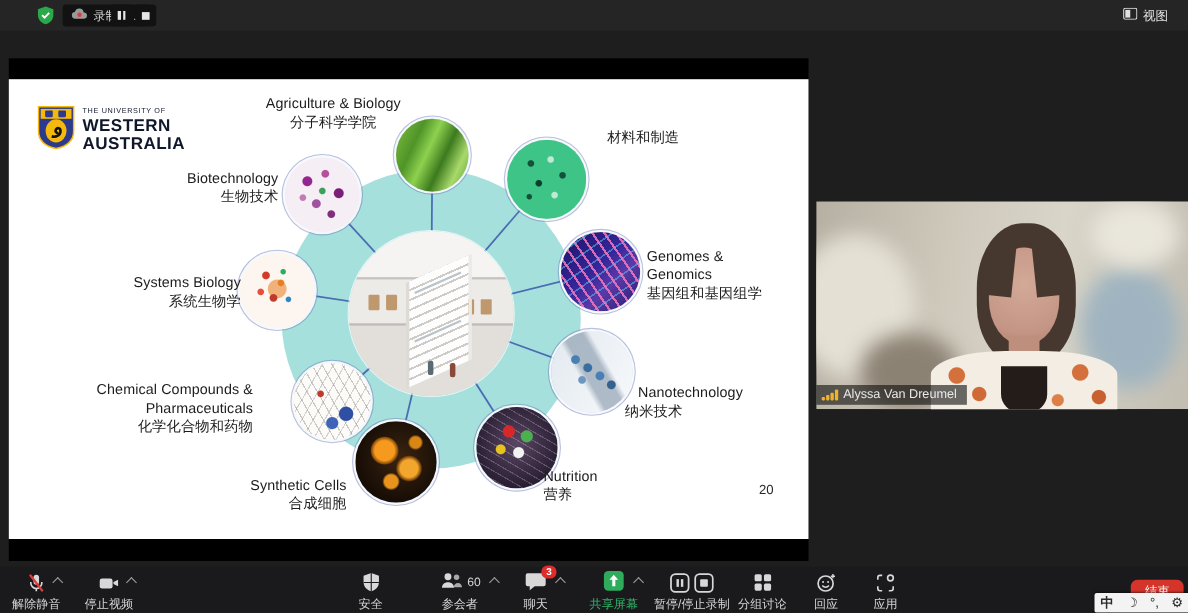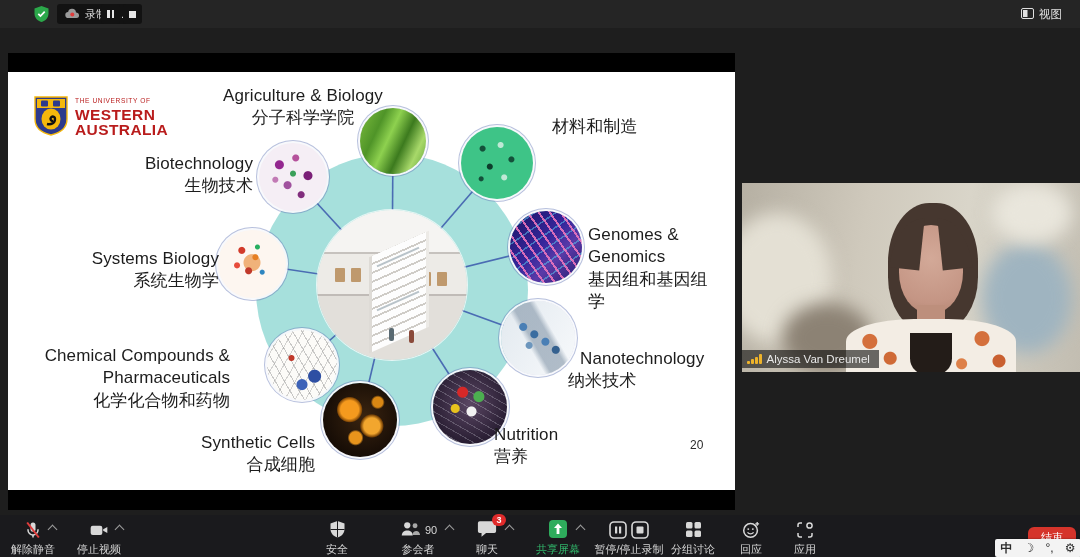--- a/index.html
+++ b/index.html
@@ -31,27 +31,27 @@
   .floorline{position:absolute;left:0;width:100%;height:2px;background:rgba(150,145,140,.45);}
   .doors{position:absolute;width:10px;height:14px;background:#b3854f;border-radius:1px;opacity:.8;}
   .stairs{position:absolute;left:52px;top:34px;width:54px;height:96px;
     background:repeating-linear-gradient(180deg,#fdfdfd 0 7px,#cfccc7 7px 9px);
     transform:skewY(-24deg);border-left:3px solid #dedbd6;border-right:3px solid #eceae6;}
   .rail{position:absolute;width:46px;height:2px;background:#b9c3c9;transform:rotate(-24deg);}
   .person-sm{position:absolute;width:5px;height:13px;border-radius:2px;}
 
   .node{position:absolute;border-radius:50%;box-shadow:0 0 0 2px rgba(255,255,255,.9),0 0 0 3px rgba(96,116,180,.45);}
 
-  .lbl{position:absolute;font-size:17px;color:#1c1c1c;line-height:1.32;letter-spacing:.1px;}
+  .lbl{position:absolute;font-size:13px;color:#1c1c1c;line-height:1.32;letter-spacing:.1px;}
   .lbl .ln{white-space:pre-line;}
   .t-center{text-align:center;} .t-right{text-align:right;} .t-left{text-align:left;}
   .pageno{position:absolute;left:682px;top:366px;font-size:12px;color:#2b2b2b;}
 
   .uwa{position:absolute;left:26px;top:24px;display:flex;align-items:center;gap:7px;}
-  .uwa-text{color:#b91c1c;line-height:1;}
+  .uwa-text{color:#0f172a;line-height:1;}
   .uwa-small{font-size:6.6px;letter-spacing:.6px;margin-bottom:2px;}
   .uwa-big{font-size:15.5px;font-weight:bold;letter-spacing:.4px;}
 
   
   .vt{position:absolute;left:742px;top:183px;width:338px;height:189px;background:#0b0b0b;overflow:hidden;cursor:pointer;}
   .vt-bg{position:absolute;inset:0;background:linear-gradient(100deg,#b6b0a3,#cfc9bc 35%,#d9d5c9 62%,#c2bdb1);}
   .blob{position:absolute;border-radius:50%;filter:blur(9px);}
   .hair{position:absolute;left:146px;top:20px;width:90px;height:128px;background:#46372f;border-radius:46% 46% 42% 42%;}
   .face{position:absolute;left:157px;top:42px;width:64px;height:88px;border-radius:50% 50% 46% 46%;
         background:radial-gradient(circle at 50% 38%,#d3a998,#c49584 70%,#b0826f);}
@@ -351,21 +351,21 @@
     <div class="titem" style="left:383px;width:70px">
       <span class="ticon">
         <span>
           <svg width="22" height="18" viewBox="0 0 24 18">
               <circle cx="9" cy="5" r="3.4" fill="#d8d8d8"></circle>
               <path d="M3 16c0-3.4 2.7-5.5 6-5.5s6 2.1 6 5.5z" fill="#d8d8d8"></path>
               <circle cx="17.5" cy="5.5" r="2.7" fill="#a8a8a8"></circle>
               <path d="M14.5 15.5c.4-2.8 2-4.4 4.5-4.4 2 0 3.6 1.5 4 4.4z" fill="#a8a8a8"></path>
             </svg>
         </span>
-        <span class="count">90</span>
+        <span class="count">60</span>
         <span class="chev" style="right:-16px;top:7px"></span>
       </span>
       <span class="tlabel">参会者</span>
     </div>
 
     <div class="titem" style="left:458px;width:58px">
       <span class="ticon">
         <span>
           <svg width="20" height="19" viewBox="0 0 22 20">
               <path d="M3 2h16a2 2 0 0 1 2 2v9a2 2 0 0 1-2 2h-9l-5 4v-4H3a2 2 0 0 1-2-2V4a2 2 0 0 1 2-2z" fill="#d8d8d8"></path>

